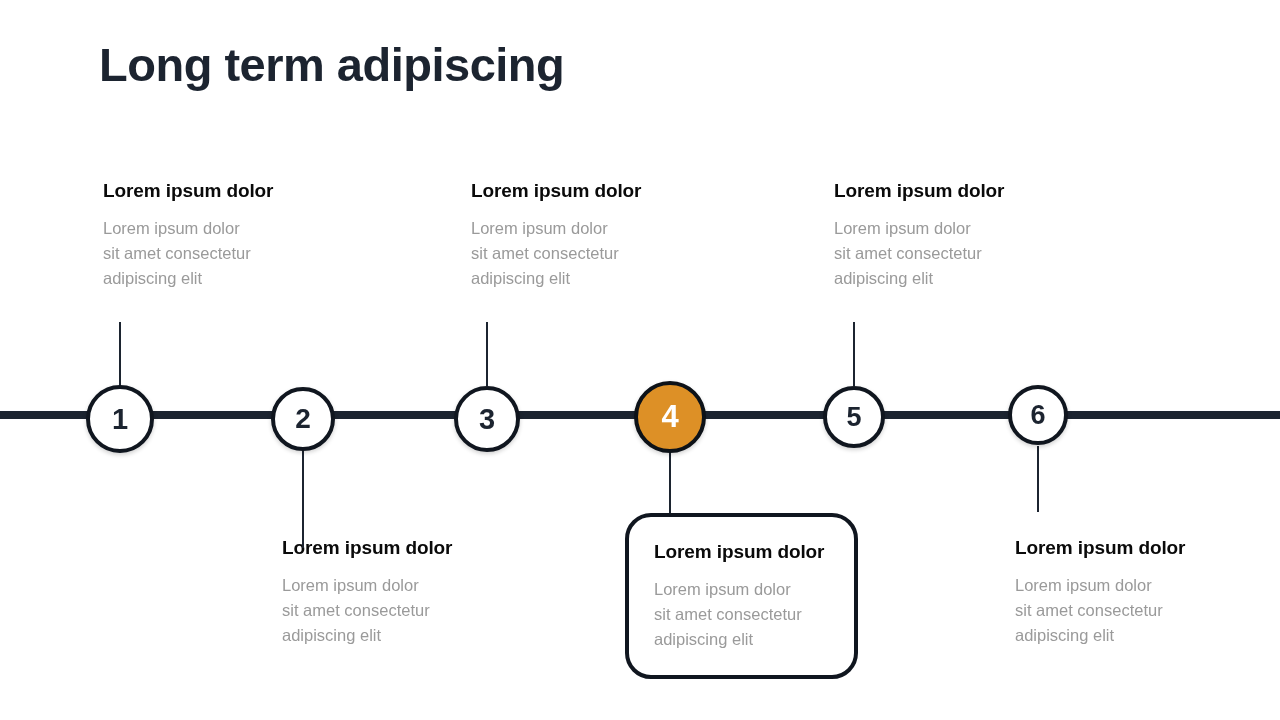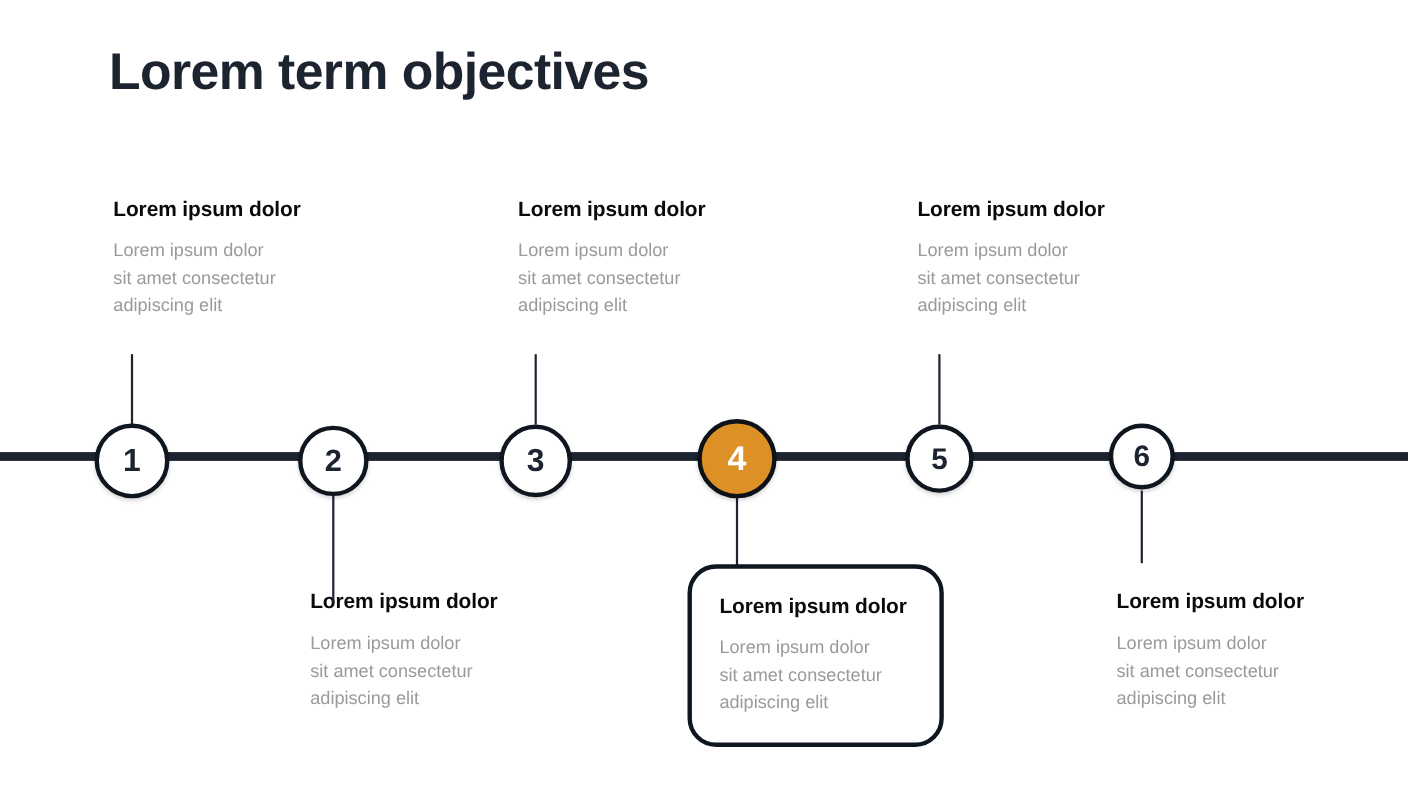--- a/index.html
+++ b/index.html
@@ -102,21 +102,21 @@
     border-radius: 26px;
     background: #ffffff;
     z-index: 3;
   }
 </style>
 </head>
 <body>
 
 <div class="slide">
 
-  <div class="slide-title">Lorem term objectives</div>
+  <div class="slide-title">Long term adipiscing</div>
 
   <div class="timeline-bar"></div>
 
   <div class="block" style="left:103px; top:180px; width:300px;">
     <div class="block-heading">Lorem ipsum dolor</div>
     <div class="block-body">Lorem ipsum dolor
 sit amet consectetur
 adipiscing elit</div>
   </div>
   <div class="stem" style="left:119px; top:322px; height:64px;"></div>

